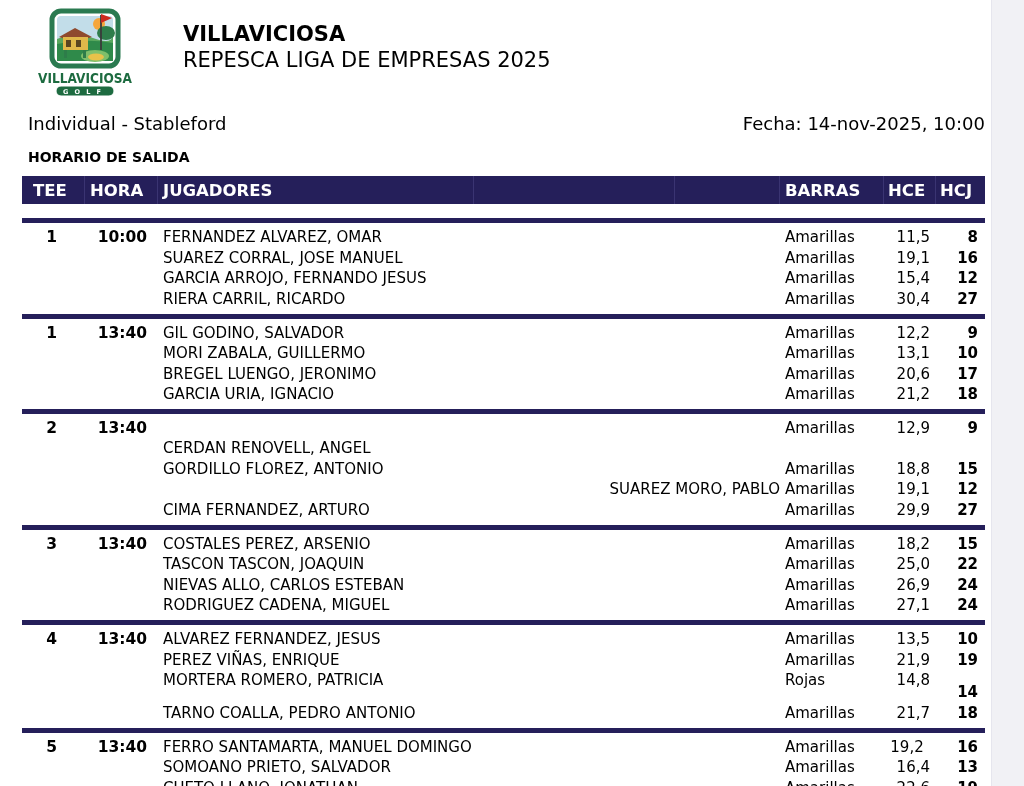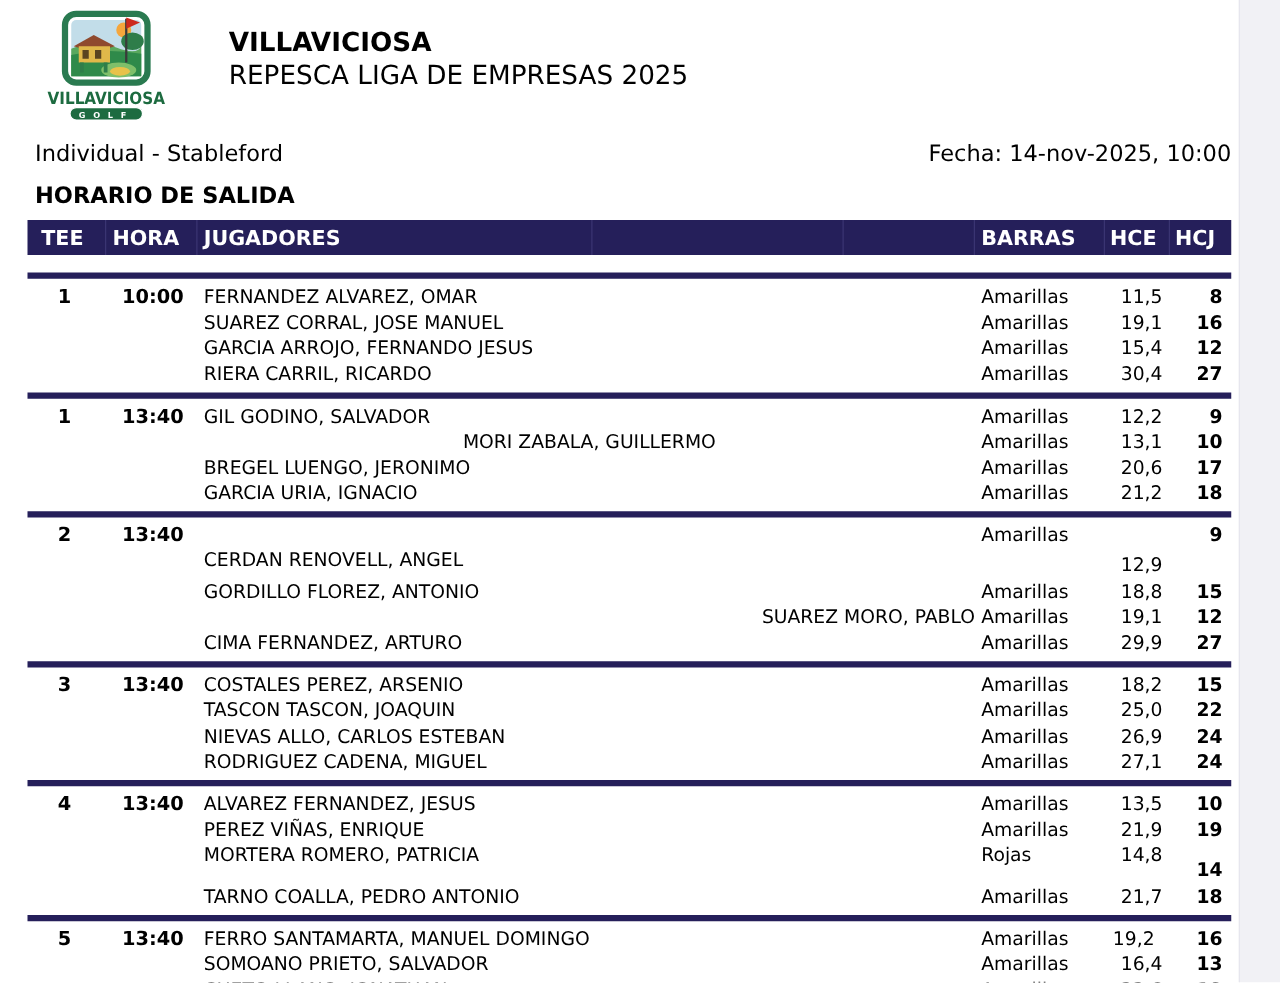--- a/index.html
+++ b/index.html
@@ -18,21 +18,21 @@
   
   .header{display:flex;align-items:flex-start;padding:8px 0 0 35px;}
   .logo{width:100px;height:88px;flex:0 0 auto;}
   .titles{margin-left:48px;padding-top:13px;}
   .club-name{font-size:21px;font-weight:bold;line-height:26px;}
   .event-title{font-size:21px;line-height:26px;}
 
   
   .meta{display:flex;justify-content:space-between;margin:17px 39px 0 28px;font-size:18px;line-height:22px;}
 
-  .section-title{margin:11px 0 0 28px;font-size:18px;font-weight:bold;line-height:22px;}
+  .section-title{margin:11px 0 0 28px;font-size:14px;font-weight:bold;line-height:22px;}
 
   
   .table{margin:8px 0 0 22px;width:963px;}
   .thead{
     display:grid;
     grid-template-columns:63px 73px 316px 201px 105px 104px 52px 49px;
     background:#251f5a;color:#ffffff;font-weight:bold;font-size:16.5px;
     height:28px;
   }
   .th{border-right:1px solid #3a3472;height:100%;display:flex;align-items:center;padding-left:5px;box-sizing:border-box;}
@@ -138,39 +138,39 @@
           <div class="cell hce" style="grid-area: 4 / 5;">30,4</div>
           <div class="cell hcj" style="grid-area: 4 / 6;">27</div>
         </div>
         <div class="group">
           <div class="cell tee" style="grid-area: 1 / 1;">1</div>
           <div class="cell hora" style="grid-area: 1 / 2;">13:40</div>
           <div class="cell pname" style="grid-area: 1 / 3;">GIL GODINO, SALVADOR</div>
           <div class="cell barras" style="grid-area: 1 / 4;">Amarillas</div>
           <div class="cell hce" style="grid-area: 1 / 5;">12,2</div>
           <div class="cell hcj" style="grid-area: 1 / 6;">9</div>
-          <div class="cell pname" style="grid-area: 2 / 3; text-align: center;">MORI ZABALA, GUILLERMO</div>
+          <div class="cell pname" style="grid-area: 2 / 3;">MORI ZABALA, GUILLERMO</div>
           <div class="cell barras" style="grid-area: 2 / 4;">Amarillas</div>
           <div class="cell hce" style="grid-area: 2 / 5;">13,1</div>
           <div class="cell hcj" style="grid-area: 2 / 6;">10</div>
           <div class="cell pname" style="grid-area: 3 / 3;">BREGEL LUENGO, JERONIMO</div>
           <div class="cell barras" style="grid-area: 3 / 4;">Amarillas</div>
           <div class="cell hce" style="grid-area: 3 / 5;">20,6</div>
           <div class="cell hcj" style="grid-area: 3 / 6;">17</div>
           <div class="cell pname" style="grid-area: 4 / 3;">GARCIA URIA, IGNACIO</div>
           <div class="cell barras" style="grid-area: 4 / 4;">Amarillas</div>
           <div class="cell hce" style="grid-area: 4 / 5;">21,2</div>
           <div class="cell hcj" style="grid-area: 4 / 6;">18</div>
         </div>
         <div class="group">
           <div class="cell tee" style="grid-area: 1 / 1;">2</div>
           <div class="cell hora" style="grid-area: 1 / 2;">13:40</div>
           <div class="cell pname" style="grid-area: 1 / 3; margin-top: 20px;">CERDAN RENOVELL, ANGEL</div>
           <div class="cell barras" style="grid-area: 1 / 4;">Amarillas</div>
-          <div class="cell hce" style="grid-area: 1 / 5; margin-top: 24px;">12,9</div>
+          <div class="cell hce" style="grid-area: 1 / 5;">12,9</div>
           <div class="cell hcj" style="grid-area: 1 / 6;">9</div>
           <div class="cell pname" style="grid-area: 2 / 3;">GORDILLO FLOREZ, ANTONIO</div>
           <div class="cell barras" style="grid-area: 2 / 4;">Amarillas</div>
           <div class="cell hce" style="grid-area: 2 / 5;">18,8</div>
           <div class="cell hcj" style="grid-area: 2 / 6;">15</div>
           <div class="cell pname" style="grid-area: 3 / 3; text-align: right;">SUAREZ MORO, PABLO</div>
           <div class="cell barras" style="grid-area: 3 / 4;">Amarillas</div>
           <div class="cell hce" style="grid-area: 3 / 5;">19,1</div>
           <div class="cell hcj" style="grid-area: 3 / 6;">12</div>
           <div class="cell pname" style="grid-area: 4 / 3;">CIMA FERNANDEZ, ARTURO</div>

